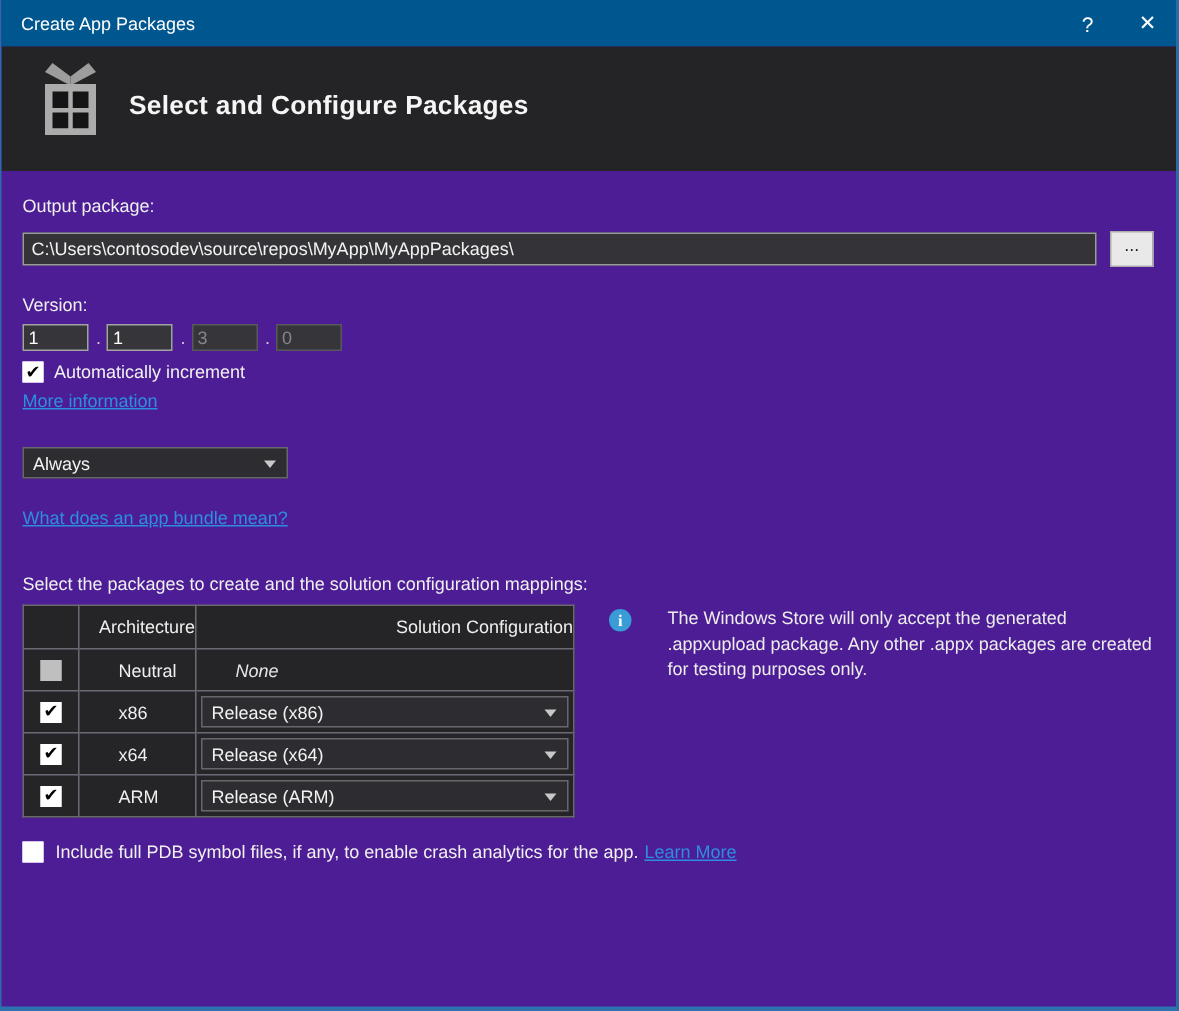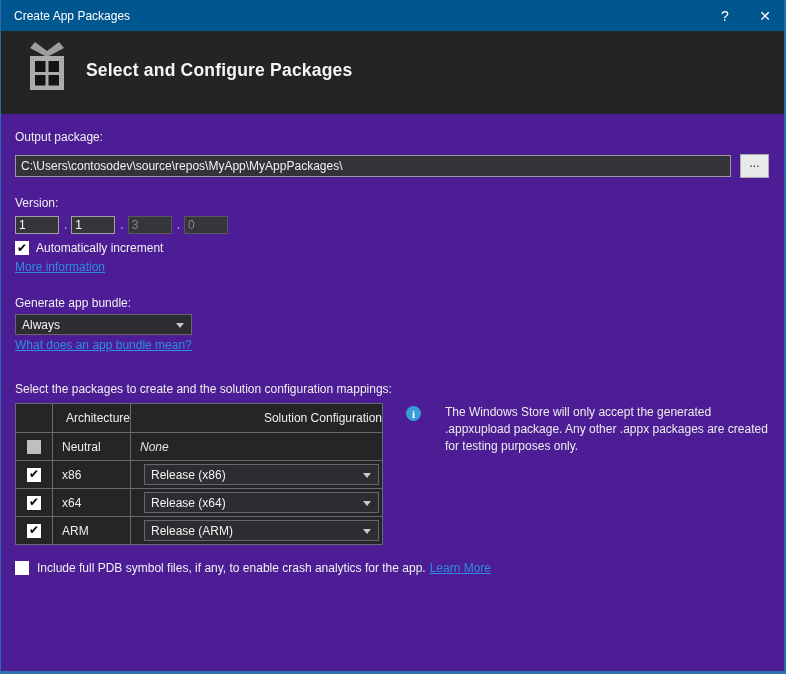--- a/index.html
+++ b/index.html
@@ -74,35 +74,35 @@
 
   
   .dropdown {
     background: #2d2d31; border: 1px solid #66666c; height: 21px;
     display: flex; align-items: center; padding: 0 6px; color: #f2f2f2; position: relative;
   }
   .dropdown .arrow {
     position: absolute; right: 7px; top: 8px; width: 0; height: 0;
     border-left: 4px solid transparent; border-right: 4px solid transparent; border-top: 5px solid #c8c8c8;
   }
-  .bundle-dd { position: absolute; left: 14px; top: 200px; width: 177px; }
+  .bundle-dd { position: absolute; left: 14px; top: 184px; width: 177px; }
 
   
   table.pkg { position: absolute; left: 14px; top: 289px; border-collapse: collapse; table-layout: fixed; }
   table.pkg td, table.pkg th {
     border: 1px solid #6a6a6e; background: #252528; color: #efefef;
     font-weight: normal; text-align: left; font-size: 12px;
   }
   table.pkg th { height: 29px; padding-left: 9px; text-align: right; }
-  table.pkg td { height: 28px; padding-left: 9px; }
+  table.pkg td { height: 28px; padding-left: 26px; }
   table.pkg .c-check { width: 37px; text-align: center; padding-left: 0; }
   table.pkg .c-arch { width: 78px; }
   table.pkg .c-conf { width: 252px; }
   table.pkg td.c-check .checkbox { margin: 0 auto; display: flex; }
-  table.pkg td.dd-cell { padding: 0 3px 0 13px; }
+  table.pkg td.dd-cell { padding: 0 3px 0 3px; }
   .none-val { font-style: italic; color: #e4e4e4; }
 
   
   .info-note { position: absolute; left: 405px; top: 290px; width: 368px; display: flex; }
   .info-icon {
     width: 15px; height: 15px; border-radius: 50%; background: #3a9cd6; flex: none;
     display: flex; align-items: center; justify-content: center; margin-top: 2px;
   }
   .info-icon::after { content: "i"; color: #ffffff; font-size: 11px; font-weight: bold; font-family: "Liberation Serif",serif; }
   .info-text { margin-left: 24px; line-height: 1.42; color: #ececec; width: 348px; }

